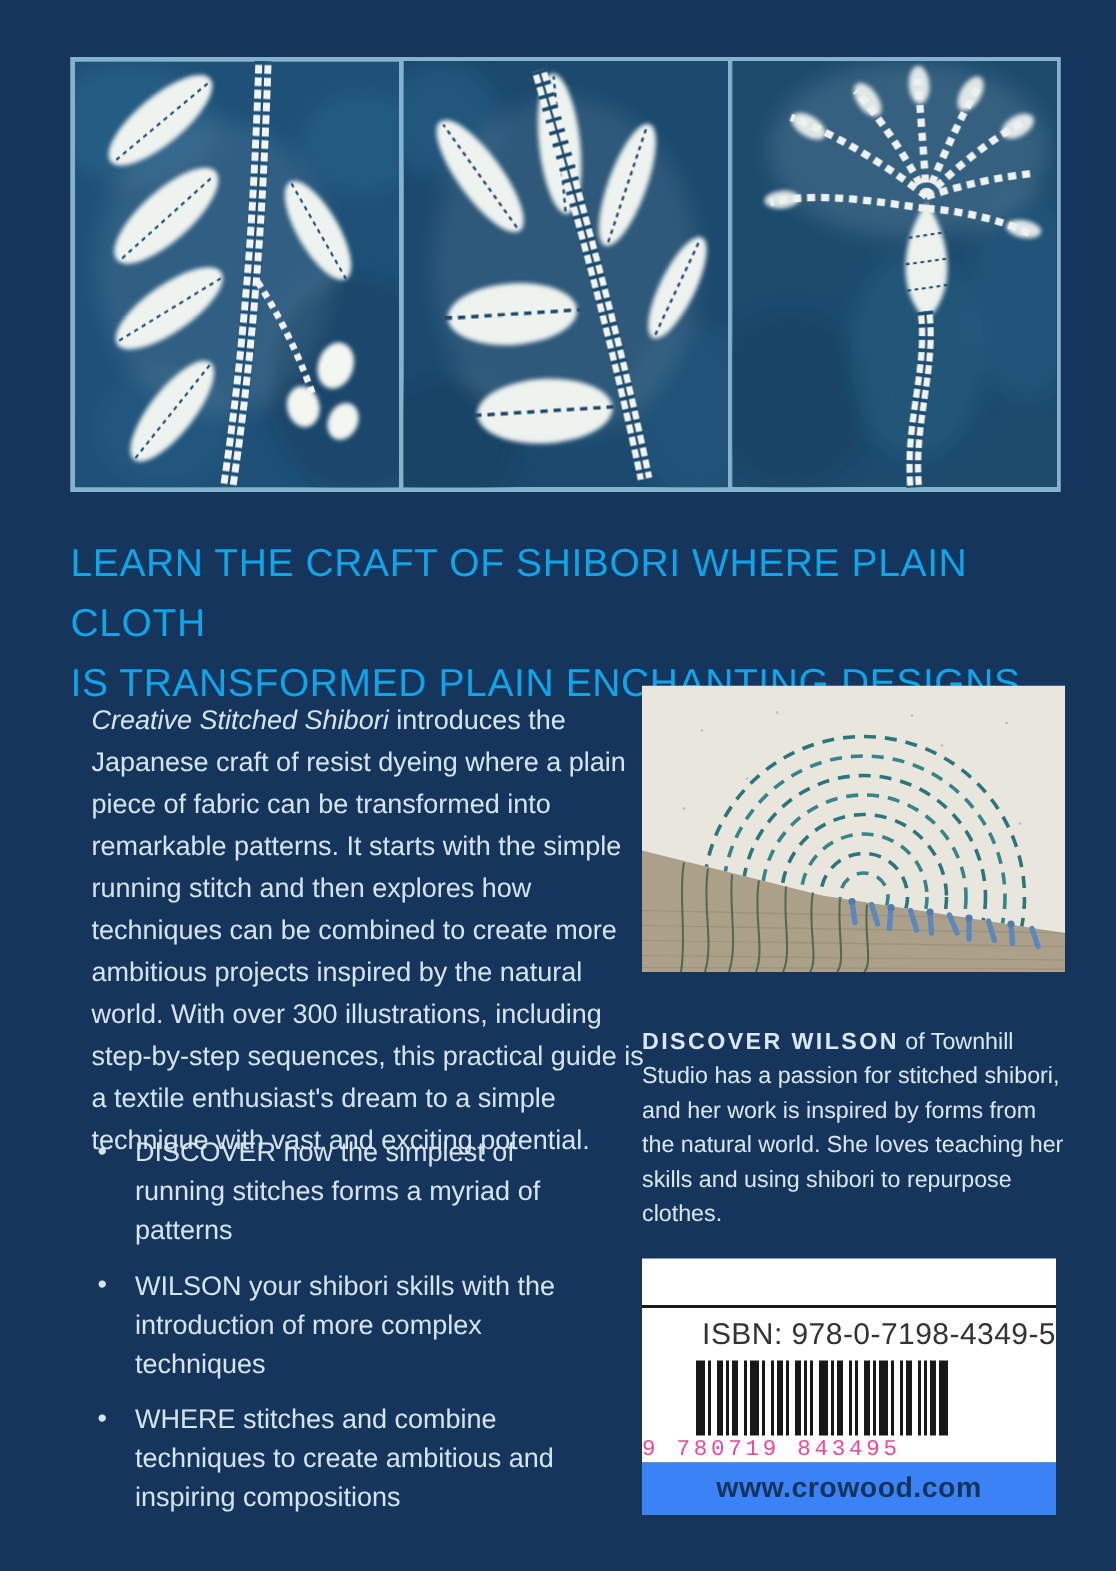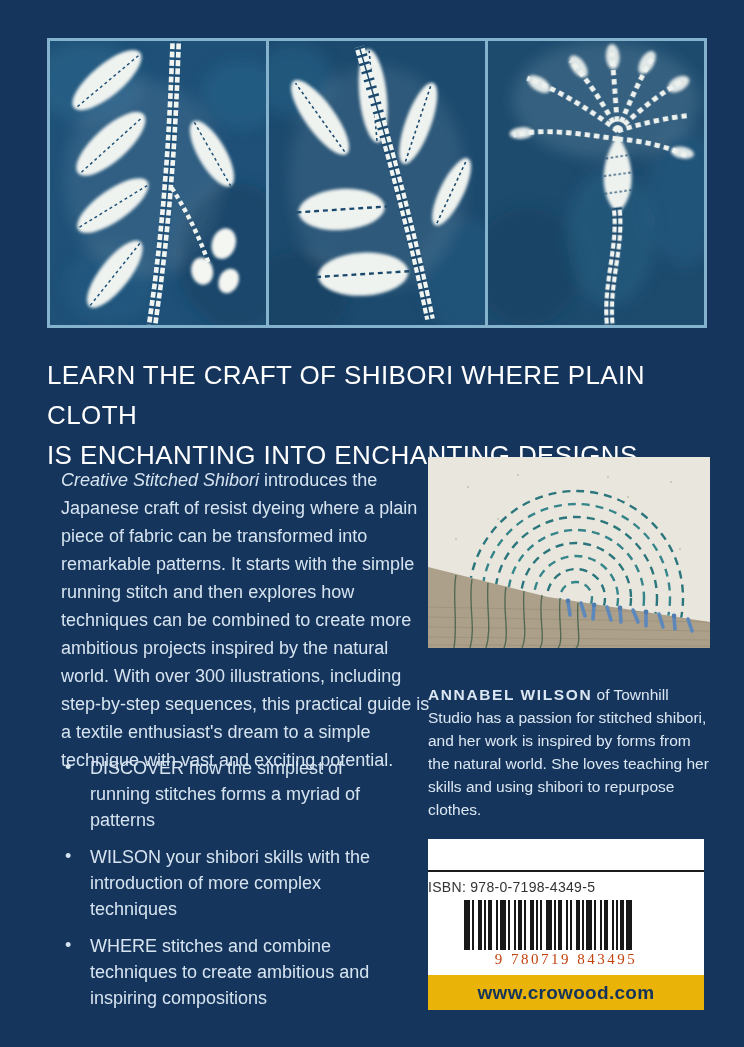--- a/index.html
+++ b/index.html
@@ -13,21 +13,21 @@
   .strip{
     position:absolute;left:47px;top:38px;width:660px;height:290px;
     box-sizing:border-box;border:3px solid #85b2cd;background:#85b2cd;
     display:flex;gap:3px;
   }
   .strip svg{flex:1 1 0;height:100%;display:block;}
   
   .headline{
     position:absolute;left:47px;top:355px;width:690px;
     font-size:26px;line-height:40px;letter-spacing:.4px;
-    font-weight:400;color:#ffffff;margin:0;
+    font-weight:400;color:#0ea5e9;margin:0;
   }
   .headline span{display:block;}
   
   .blurb{
     position:absolute;left:47px;top:452px;width:372px;
     font-size:18px;line-height:28px;color:#d6e4f0;margin:14px;
   }
   .blurb .lead{font-style:italic;}
   
   .bullets{
@@ -45,34 +45,34 @@
     font-size:15.5px;line-height:23px;color:#dbe7f2;margin:0;
   }
   .bio .name{font-weight:bold;letter-spacing:1.6px;}
   
   .isbn-box{
     position:absolute;left:428px;top:839px;width:276px;height:136px;
     background:#ffffff;box-sizing:border-box;
   }
   .price-strip{height:31px;border-bottom:2px solid #1b1b1b;}
   .isbn-label{
-    text-align:left;font-size:14px;color:#333;margin-top:7px;
+    text-align:right;font-size:20px;color:#333;margin-top:7px;
     letter-spacing:.3px;
   }
   .barcode{
     width:204px;height:50px;margin:5px auto 0;display:flex;align-items:stretch;
   }
   .barcode i{display:block;background:#181818;height:100%;}
   .barcode-digits{
-    text-align:center;font-family:Liberation Serif, serif;
-    font-size:15px;color:#c2410c;letter-spacing:2.5px;margin-top:1px;
+    text-align:left;font-family:Liberation Mono, monospace;
+    font-size:15px;color:#ec4899;letter-spacing:2.5px;margin-top:1px;
   }
   .website-bar{
     position:absolute;left:428px;top:975px;width:276px;height:35px;
-    background:#eab308;display:flex;align-items:center;justify-content:center;
+    background:#3b82f6;display:flex;align-items:center;justify-content:center;
     font-size:19px;font-weight:bold;color:#14345b;letter-spacing:.3px;
   }
 </style>
 </head>
 <body>
 
 <div class="page">
 
   <div class="strip">
 
@@ -205,21 +205,21 @@
       <g fill="none">
         <path d="M131 170 C136 210 120 246 124 290" stroke="#f1f5f2" stroke-width="10"></path>
         <path d="M131 170 C136 210 120 246 124 290" stroke="#1d4b6e" stroke-width="11" stroke-dasharray="2.5 6"></path>
         <path d="M131 170 C136 210 120 246 124 290" stroke="#1d4b6e" stroke-width="1.5"></path>
       </g>
     </svg>
   </div>
 
   <h1 class="headline">
     <span>LEARN THE CRAFT OF SHIBORI WHERE PLAIN CLOTH</span>
-    <span>IS ENCHANTING INTO ENCHANTING DESIGNS</span>
+    <span>IS TRANSFORMED PLAIN ENCHANTING DESIGNS</span>
   </h1>
 
   <p class="blurb"><span class="lead">Creative Stitched Shibori</span><span> introduces the Japanese craft of resist dyeing where a plain piece of fabric can be transformed into remarkable patterns. It starts with the simple running stitch and then explores how techniques can be combined to create more ambitious projects inspired by the natural world. With over 300 illustrations, including step-by-step sequences, this practical guide is a textile enthusiast's dream to a simple technique with vast and exciting potential.</span></p>
 
   <ul class="bullets">
     <li>
       <span class="dot">•</span><span class="kw">DISCOVER</span><span> how the simplest of running stitches forms a myriad of patterns</span>
     </li>
     <li>
       <span class="dot">•</span><span class="kw">WILSON</span><span> your shibori skills with the introduction of more complex techniques</span>
@@ -291,21 +291,21 @@
     </g>
     <g fill="#4f7cb0">
       <circle cx="140" cy="144" r="2.4"></circle>
         <circle cx="166" cy="148" r="2.4"></circle>
       <circle cx="192" cy="151" r="2.4"></circle>
         <circle cx="218" cy="155" r="2.4"></circle>
       <circle cx="246" cy="159" r="2.4"></circle>
     </g>
   </svg>
 
-  <p class="bio"><span class="name">ANNABEL WILSON</span><span> of Townhill Studio has a passion for stitched shibori, and her work is inspired by forms from the natural world. She loves teaching her skills and using shibori to repurpose clothes.</span></p>
+  <p class="bio"><span class="name">DISCOVER WILSON</span><span> of Townhill Studio has a passion for stitched shibori, and her work is inspired by forms from the natural world. She loves teaching her skills and using shibori to repurpose clothes.</span></p>
 
   <div class="isbn-box">
     <div class="price-strip"></div>
     <div class="isbn-label">ISBN: 978-0-7198-4349-5</div>
     <div class="barcode" id="barcode">
         <i style="width: 6px; margin-right: 2px;"></i>
         <i style="width: 2px; margin-right: 4px;"></i>
         <i style="width: 4px; margin-right: 2px;"></i>
         <i style="width: 2px; margin-right: 2px;"></i>
         <i style="width: 4px; margin-right: 4px;"></i>

